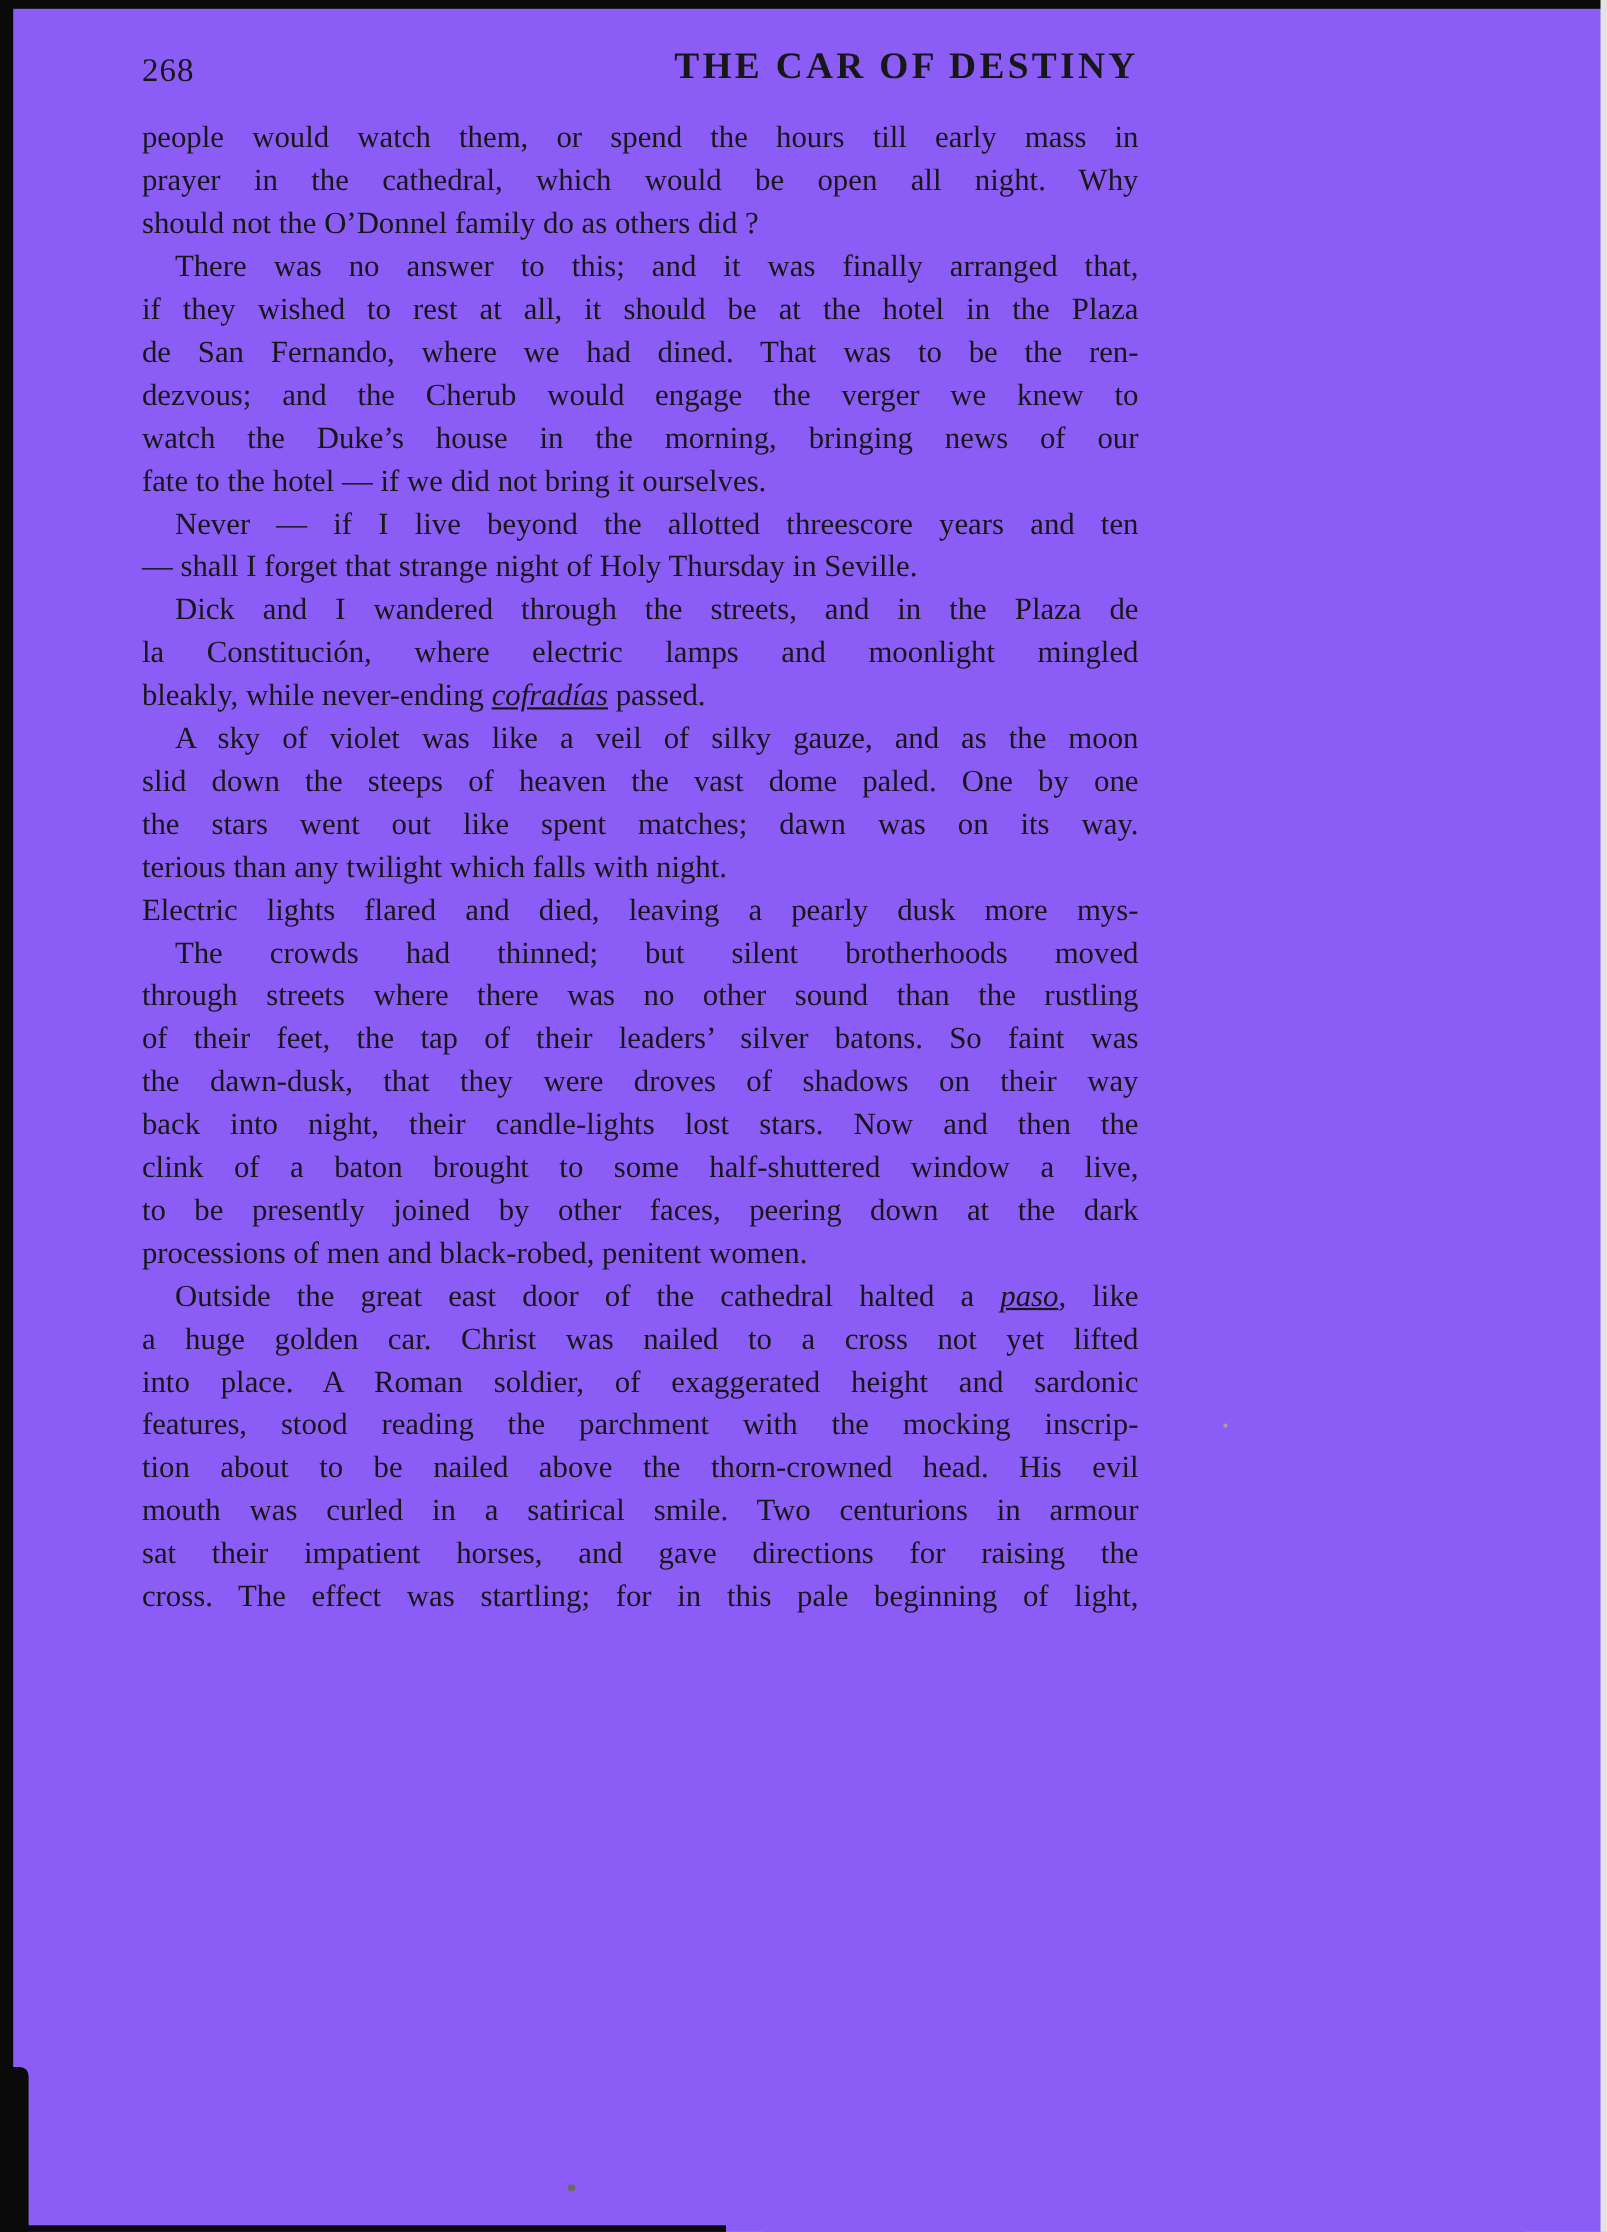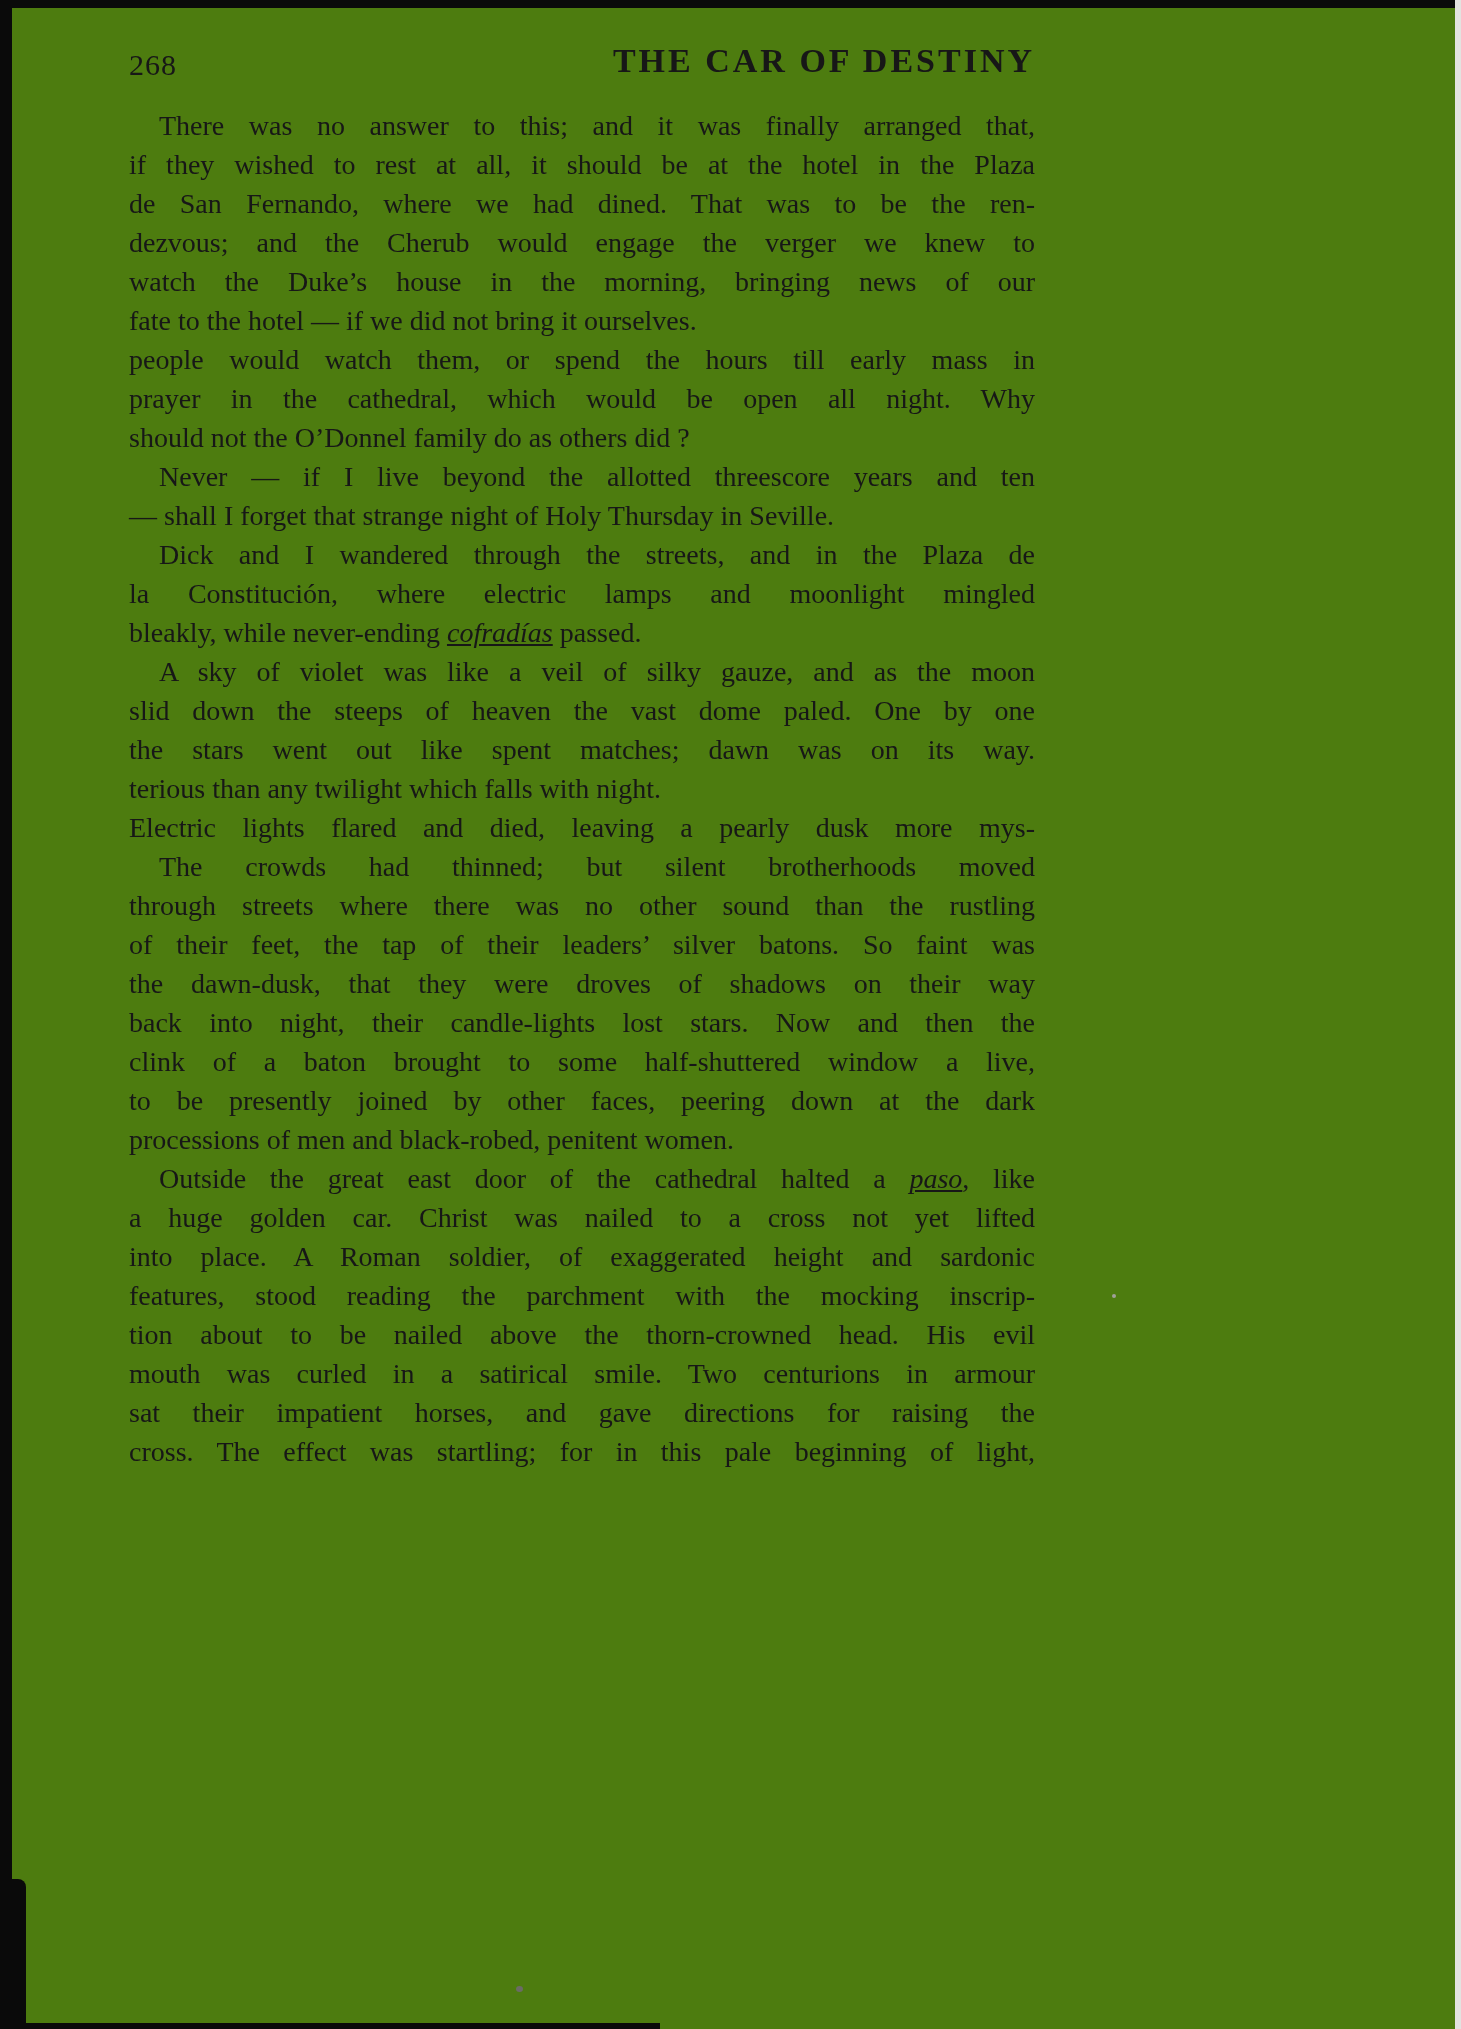--- a/index.html
+++ b/index.html
@@ -4,21 +4,21 @@
 <style>
   html, body {
     margin: 0;
     padding: 0;
     background: #e9e9e7;
   }
   .page {
     position: relative;
     width: 1461px;
     height: 2029px;
-    background: #4d7c0f;
+    background: #8b5cf6;
     overflow: hidden;
     font-family: "Liberation Serif", "DejaVu Serif", serif;
     color: #171717;
   }
   
   .edge-top {
     position: absolute; top: 0; left: 0;
     width: 1461px; height: 8px;
     background: #0a0a0a;
   }
@@ -103,31 +103,31 @@
   <div class="speck s1"></div>
   <div class="speck s2"></div>
 
   <div class="content">
     <div class="header-row">
       <span class="page-number">268</span>
       <span class="running-title">THE CAR OF DESTINY</span>
     </div>
     <div class="body-text">
         <div class="paragraph">
+          <div class="line"><span>people would watch them, or spend the hours till early mass in</span></div>
+          <div class="line"><span>prayer in the cathedral, which would be open all night. Why</span></div>
+          <div class="line last"><span>should not the O’Donnel family do as others did ?</span></div>
+        </div>
+        <div class="paragraph">
           <div class="line indent"><span>There was no answer to this; and it was finally arranged that,</span></div>
           <div class="line"><span>if they wished to rest at all, it should be at the hotel in the Plaza</span></div>
           <div class="line"><span>de San Fernando, where we had dined. That was to be the ren-</span></div>
           <div class="line"><span>dezvous; and the Cherub would engage the verger we knew to</span></div>
           <div class="line"><span>watch the Duke’s house in the morning, bringing news of our</span></div>
           <div class="line last"><span>fate to the hotel — if we did not bring it ourselves.</span></div>
-        </div>
-        <div class="paragraph">
-          <div class="line"><span>people would watch them, or spend the hours till early mass in</span></div>
-          <div class="line"><span>prayer in the cathedral, which would be open all night. Why</span></div>
-          <div class="line last"><span>should not the O’Donnel family do as others did ?</span></div>
         </div>
         <div class="paragraph">
           <div class="line indent"><span>Never — if I live beyond the allotted threescore years and ten</span></div>
           <div class="line last"><span>— shall I forget that strange night of Holy Thursday in Seville.</span></div>
         </div>
         <div class="paragraph">
           <div class="line indent"><span>Dick and I wandered through the streets, and in the Plaza de</span></div>
           <div class="line"><span>la Constitución, where electric lamps and moonlight mingled</span></div>
           <div class="line last"><span>bleakly, while never-ending </span><span class="italic">cofradías</span><span> passed.</span></div>
         </div>

